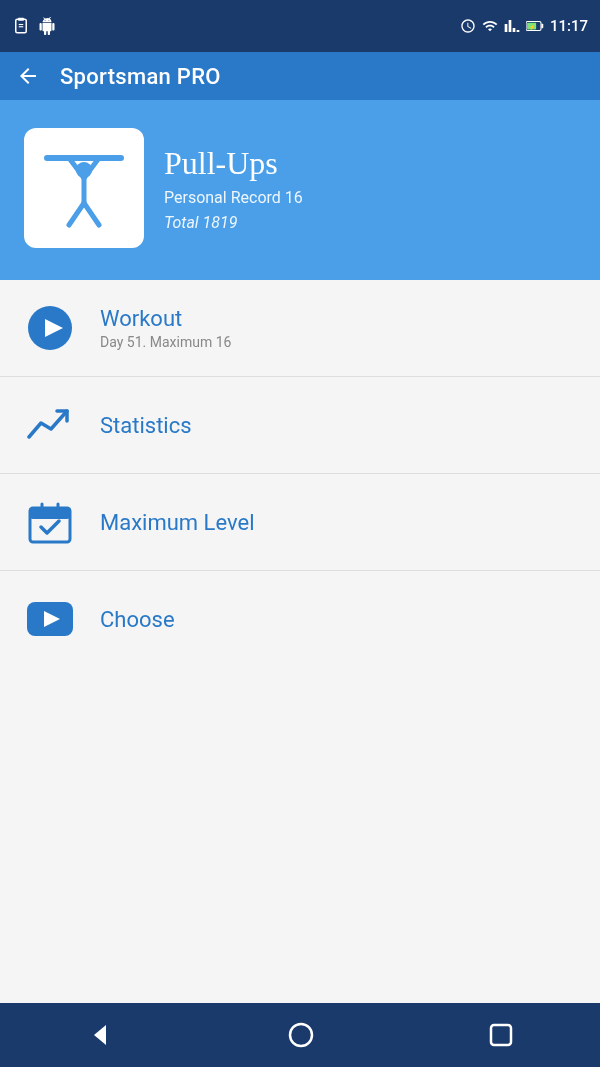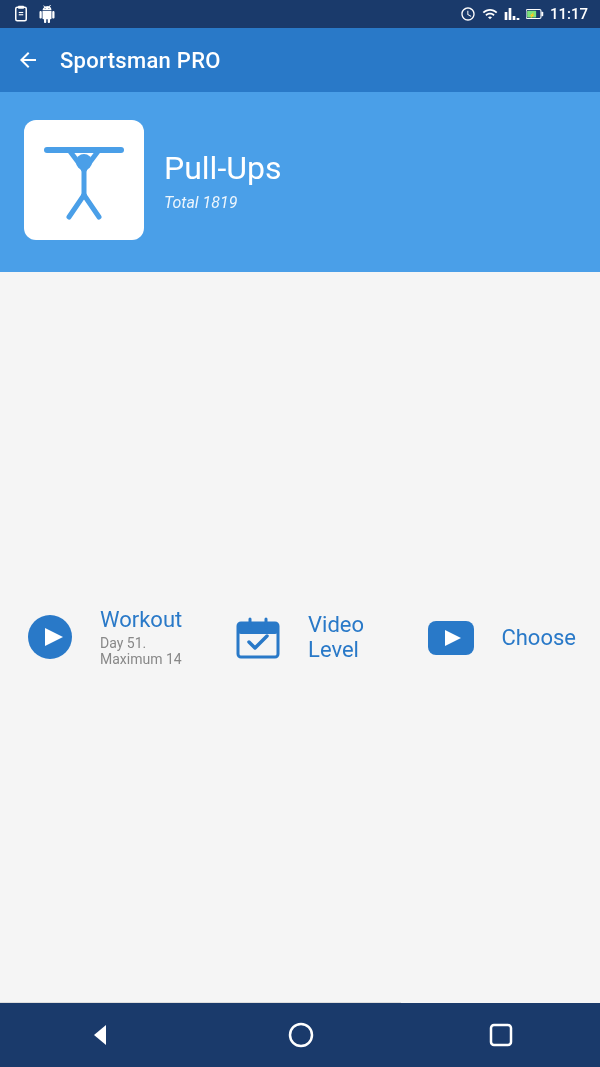--- a/index.html
+++ b/index.html
@@ -9,21 +9,21 @@
       min-height: 1067px;
       font-family: 'Roboto', Arial, sans-serif;
       background: #f0f0f0;
       display: flex;
       flex-direction: column;
     }
 
     
     .status-bar {
       background: #1a3a6b;
-      height: 28px;
+      height: 52px;
       display: flex;
       align-items: center;
       justify-content: space-between;
       padding: 0 12px;
       flex-shrink: 0;
     }
     .status-bar-left {
       display: flex;
       gap: 8px;
       align-items: center;
@@ -35,21 +35,21 @@
     }
     .status-time {
       color: white;
       font-size: 15px;
       font-weight: 500;
     }
 
     
     .app-bar {
       background: #2979c8;
-      height: 64px;
+      height: 48px;
       display: flex;
       align-items: center;
       padding: 0 16px;
       gap: 20px;
       flex-shrink: 0;
     }
     .back-arrow {
       color: white;
       font-size: 22px;
       cursor: pointer;
@@ -82,37 +82,38 @@
     }
     .exercise-info {
       display: flex;
       flex-direction: column;
       gap: 6px;
     }
     .exercise-name {
       color: white;
       font-size: 32px;
       font-weight: 400;
+      font-family: Liberation Serif, serif;
     }
     .exercise-record {
       color: rgba(255,255,255,0.9);
       font-size: 16px;
     }
     .exercise-total {
       color: rgba(255,255,255,0.9);
       font-size: 16px;
       font-style: italic;
     }
 
     
     .menu-section {
       background: #f5f5f5;
       flex: 1;
       display: flex;
-      flex-direction: row;
+      flex-direction: column;
     }
     .menu-item {
       display: flex;
       align-items: center;
       padding: 22px 24px;
       gap: 24px;
       cursor: pointer;
       background: #f5f5f5;
       border-bottom: 1px solid #ddd;
     }
@@ -229,57 +230,69 @@
 
       <line x1="45" y1="60" x2="30" y2="82" stroke="#4a9fe8" stroke-width="5" stroke-linecap="round"></line>
 
       <line x1="45" y1="60" x2="60" y2="82" stroke="#4a9fe8" stroke-width="5" stroke-linecap="round"></line>
 
       <circle cx="45" cy="27" r="8" fill="#4a9fe8"></circle>
     </svg>
   </div>
   <div class="exercise-info">
     <span class="exercise-name">Pull-Ups</span>
+    <span class="exercise-record">Personal Record 16</span>
     <span class="exercise-total">Total 1819</span>
   </div>
 </div>
 
 <div class="menu-section">
 
   <div class="menu-item">
     <div class="menu-icon">
       <svg width="48" height="48" viewBox="0 0 48 48" fill="#2979c8">
         <circle cx="24" cy="24" r="22" fill="#2979c8"></circle>
         <polygon points="19,15 37,24 19,33" fill="white"></polygon>
       </svg>
     </div>
     <div class="menu-text-block">
       <span class="menu-label">Workout</span>
-      <span class="menu-sublabel">Day 51.  Maximum 14</span>
-    </div>
-  </div>
-
+      <span class="menu-sublabel">Day 51.  Maximum 16</span>
+    </div>
+  </div>
+
+  <div class="menu-item">
+    <div class="menu-icon">
+      <svg width="46" height="40" viewBox="0 0 46 40" fill="none" stroke="#2979c8" stroke-width="3.5" stroke-linecap="round" stroke-linejoin="round">
+        <polyline points="2,32 14,18 24,24 40,6"></polyline>
+        <polyline points="30,6 40,6 40,16"></polyline>
+      </svg>
+    </div>
+    <div class="menu-text-block">
+      <span class="menu-label">Statistics</span>
+    </div>
+  </div>
 
 
   <div class="menu-item">
     <div class="menu-icon">
       <svg width="44" height="44" viewBox="0 0 44 44" fill="none">
 
         <rect x="2" y="8" width="40" height="34" rx="3" stroke="#2979c8" stroke-width="3" fill="none"></rect>
 
         <rect x="2" y="8" width="40" height="11" rx="3" fill="#2979c8"></rect>
 
         <line x1="14" y1="4" x2="14" y2="12" stroke="#2979c8" stroke-width="3" stroke-linecap="round"></line>
         <line x1="30" y1="4" x2="30" y2="12" stroke="#2979c8" stroke-width="3" stroke-linecap="round"></line>
 
         <polyline points="13,27 19,33 31,21" stroke="#2979c8" stroke-width="3.5" stroke-linecap="round" stroke-linejoin="round" fill="none"></polyline>
       </svg>
     </div>
     <div class="menu-text-block">
-      <span class="menu-label">Video Level</span>
+      <span class="menu-label">Maximum Level</span>
     </div>
   </div>
 
   <div class="menu-item">
     <div class="menu-icon">
       <svg width="48" height="36" viewBox="0 0 48 36" fill="none">
         <rect x="1" y="1" width="46" height="34" rx="8" fill="#2979c8"></rect>
         <polygon points="18,10 18,26 34,18" fill="white"></polygon>
       </svg>
     </div>

